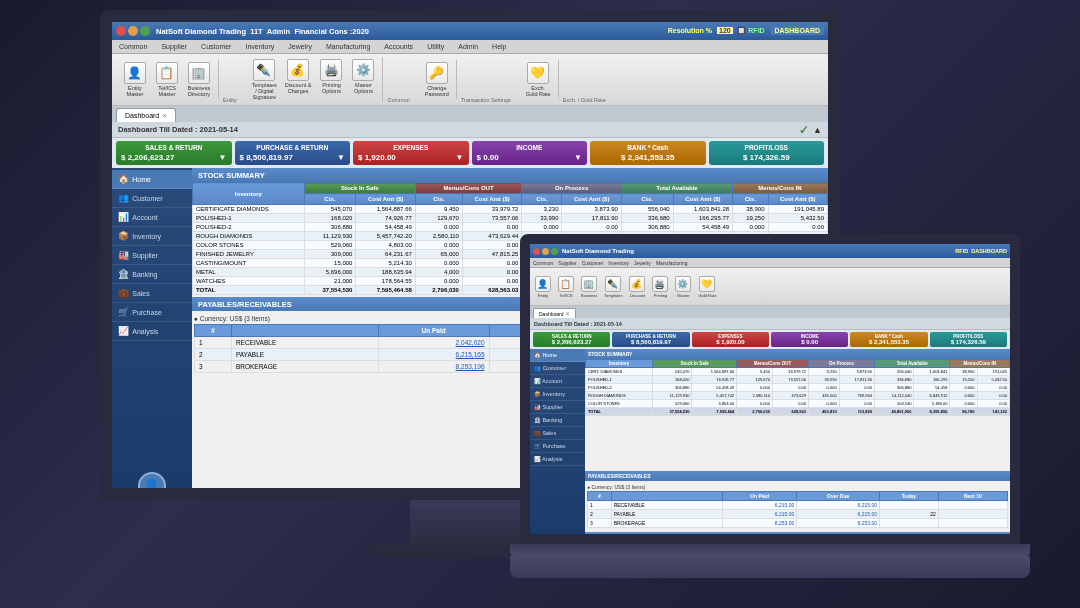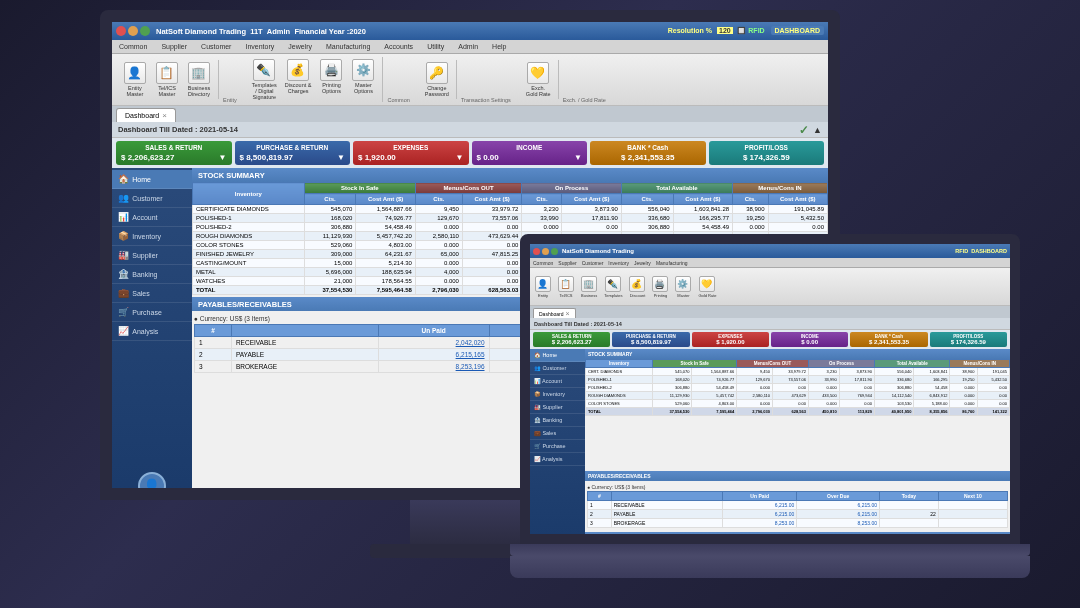--- a/index.html
+++ b/index.html
@@ -433,21 +433,21 @@
           <div class="win-btn close"></div>
           <div class="win-btn min"></div>
           <div class="win-btn max"></div>
         </div>
         <span>NatSoft Diamond Trading</span>
         &nbsp;&nbsp;
         <span>11T</span>
         &nbsp;&nbsp;
         <span>Admin</span>
         &nbsp;&nbsp;
-        <span>Financial Year :2020</span>
+        <span>Financial Cons :2020</span>
         <div class="rfid-info">
           <span>Resolution %</span>
           <span style="background:#ff8;color:#333;padding:0 2px;margin:0 3px;">120</span>
           🔲
           <span style="color:#88ff88;">RFID</span>
           &nbsp;
           <span style="background:#4a7ab5;padding:1px 4px;border-radius:2px;">DASHBOARD</span>
         </div>
       </div>
 

